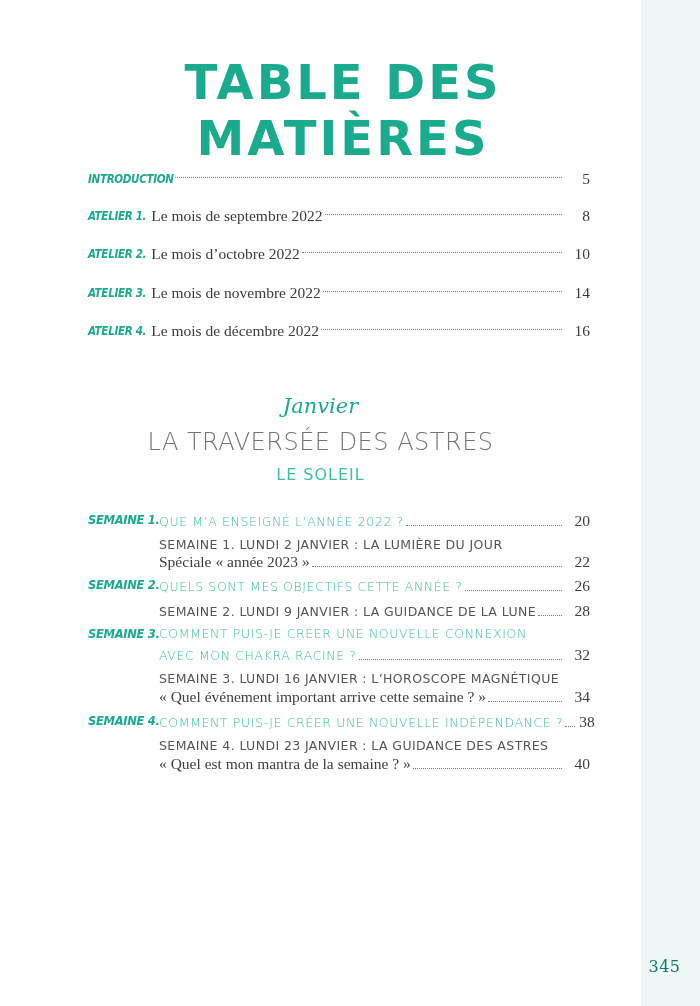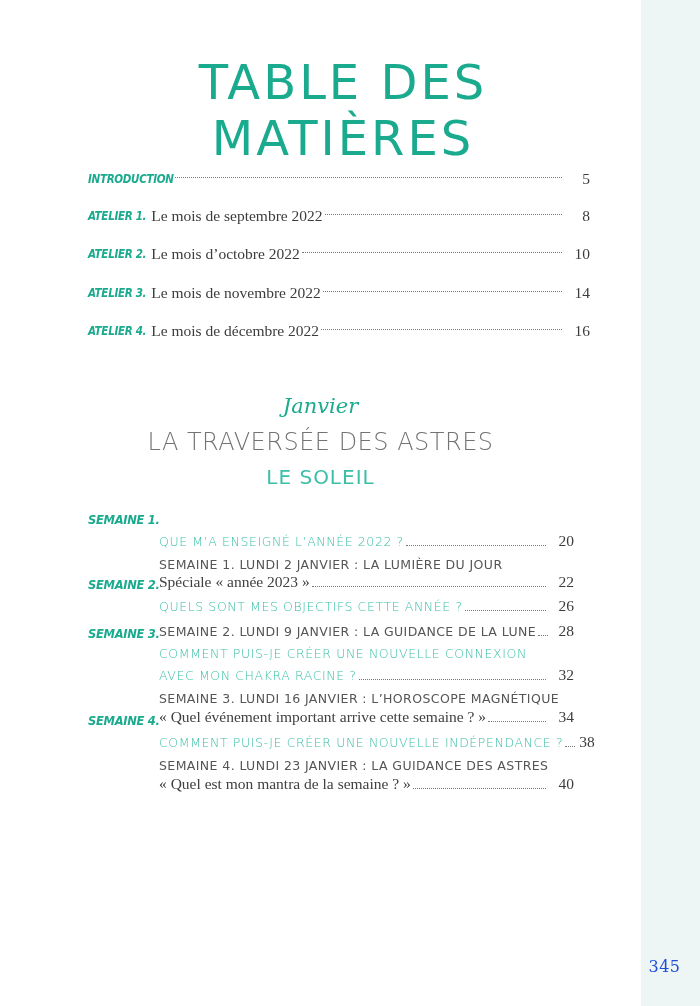--- a/index.html
+++ b/index.html
@@ -8,27 +8,27 @@
     background: #ffffff;
     font-family: "Liberation Serif", serif;
     color: #3a3a3a;
   }
   .side-strip {
     position: absolute; left: 641px; top: 0; width: 59px; height: 1006px;
     background: #eef6f5;
   }
   .page-number {
     position: absolute; left: 641px; width: 47px; top: 957px;
-    text-align: center; font-size: 16px; color: #1d4ed8;
+    text-align: center; font-size: 16px; color: #0f766e;
     font-family: "DejaVu Serif", serif; letter-spacing: 0.5px;
   }
   .title {
     position: absolute; left: 88px; top: 54px; width: 510px;
     text-align: center;
-    font-family: "DejaVu Sans", sans-serif; font-weight: 400;
+    font-family: "DejaVu Sans", sans-serif; font-weight: 700;
     font-size: 48px; letter-spacing: 3px; color: #1aaa8e;
     -webkit-text-stroke: 0px;
   }
   .row {
     position: absolute; left: 88px; width: 502px;
     display: flex; align-items: center;
     font-size: 15.5px; color: #3c3c3c;
   }
   .row .lead {
     font-family: "DejaVu Sans Condensed", "DejaVu Sans", sans-serif;
@@ -46,36 +46,36 @@
     font-family: "DejaVu Serif", serif; font-style: italic; font-size: 21px;
     color: #1aaa8e;
   }
   .subtitle {
     position: absolute; left: 0; width: 641px; top: 428px; text-align: center;
     font-family: "DejaVu Sans", sans-serif; font-weight: 200; font-size: 24px;
     letter-spacing: 0.5px; color: #737373;
   }
   .subsubtitle {
     position: absolute; left: 0; width: 641px; top: 465px; text-align: center;
-    font-family: "DejaVu Sans", sans-serif; font-size: 20px; letter-spacing: 1px;
+    font-family: "DejaVu Sans", sans-serif; font-size: 16px; letter-spacing: 1px;
     color: #3bbfa6;
   }
 
   .wrow {
     position: absolute; left: 88px; width: 502px;
     font-size: 13px;
   }
   .wrow .lead {
     position: absolute; left: 0;
     font-family: "DejaVu Sans", sans-serif; font-style: italic; font-weight: bold;
     color: #1aaa8e; font-size: 11.5px; letter-spacing: -0.3px; white-space: nowrap;
   }
   .line {
-    position: absolute; left: 71px; right: 16px;
-    display: flex; align-items: baseline; white-space: nowrap; margin-top: 20px;
+    position: absolute; left: 71px; right: 0;
+    display: flex; align-items: baseline; white-space: nowrap;
   }
   .line .caps-teal {
     font-family: "DejaVu Sans", sans-serif; font-size: 12.5px; letter-spacing: 0.6px;
     color: #3bbfa6; font-weight: 300;
   }
   .line .caps-grey {
     font-family: "DejaVu Sans", sans-serif; font-size: 12.5px; letter-spacing: 0.4px;
     color: #555;
   }
   .line .serif {

